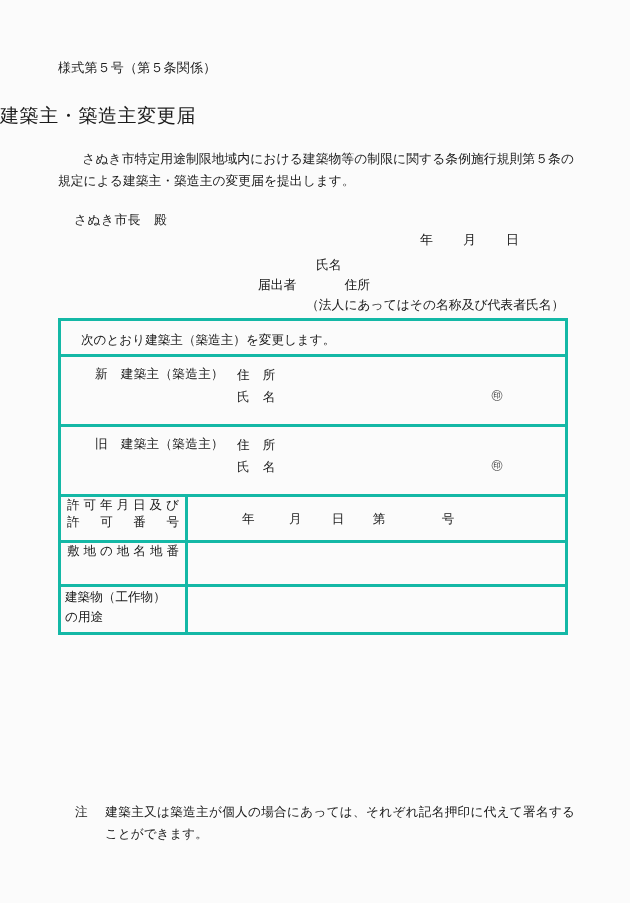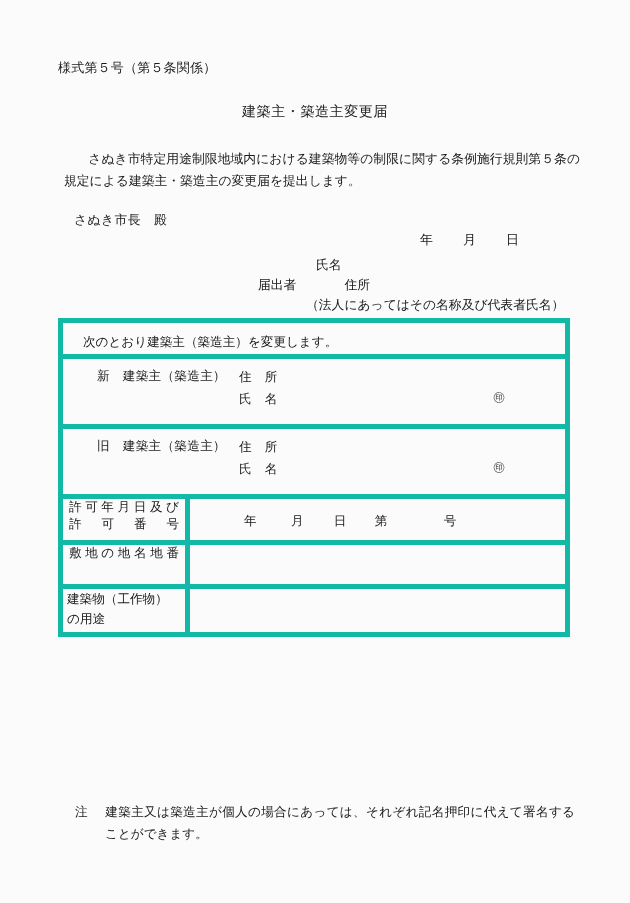--- a/index.html
+++ b/index.html
@@ -30,28 +30,28 @@
     top: 59px;
     font-size: 13px;
     letter-spacing: 0.2px;
     white-space: nowrap;
   }
   .doc-title {
     position: absolute;
     left: 0;
     right: 0;
     top: 103px;
-    text-align: center;
-    font-size: 14px;
+    text-align: left;
+    font-size: 19px;
     letter-spacing: 0.6px;
   }
 
   .intro {
     position: absolute;
-    left: 64px;
+    left: 58px;
     top: 148px;
     width: 516px;
     font-size: 12.8px;
     line-height: 1.72;
     text-align: justify;
     text-indent: 1.9em;
   }
 
   .addressee {
     position: absolute;
@@ -86,21 +86,21 @@
   
   .form-table {
     position: absolute;
     left: 58px;
     top: 318px;
     width: 507px;
     border-collapse: collapse;
     table-layout: fixed;
   }
   .form-table td {
-    border: 5px solid #14b8a6;
+    border: 3px solid #14b8a6;
     padding: 0;
     vertical-align: top;
     font-size: 12.6px;
   }
 
   
   .row-lead { height: 36px; }
   .lead-text { padding: 11px 0 0 20px; }
 
   .party-row { height: 70px; font-family: Liberation Mono, monospace; }

